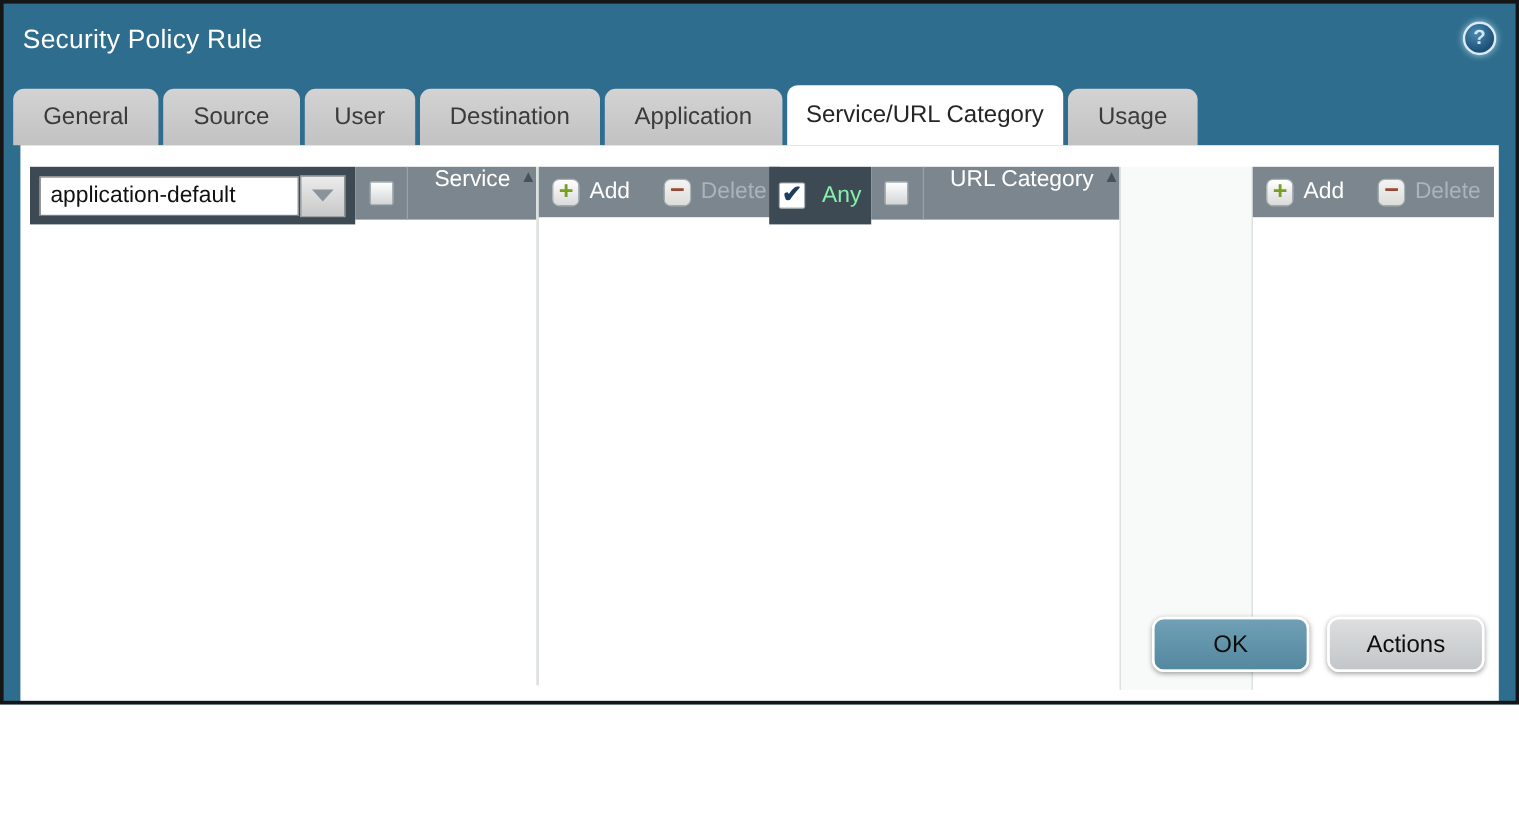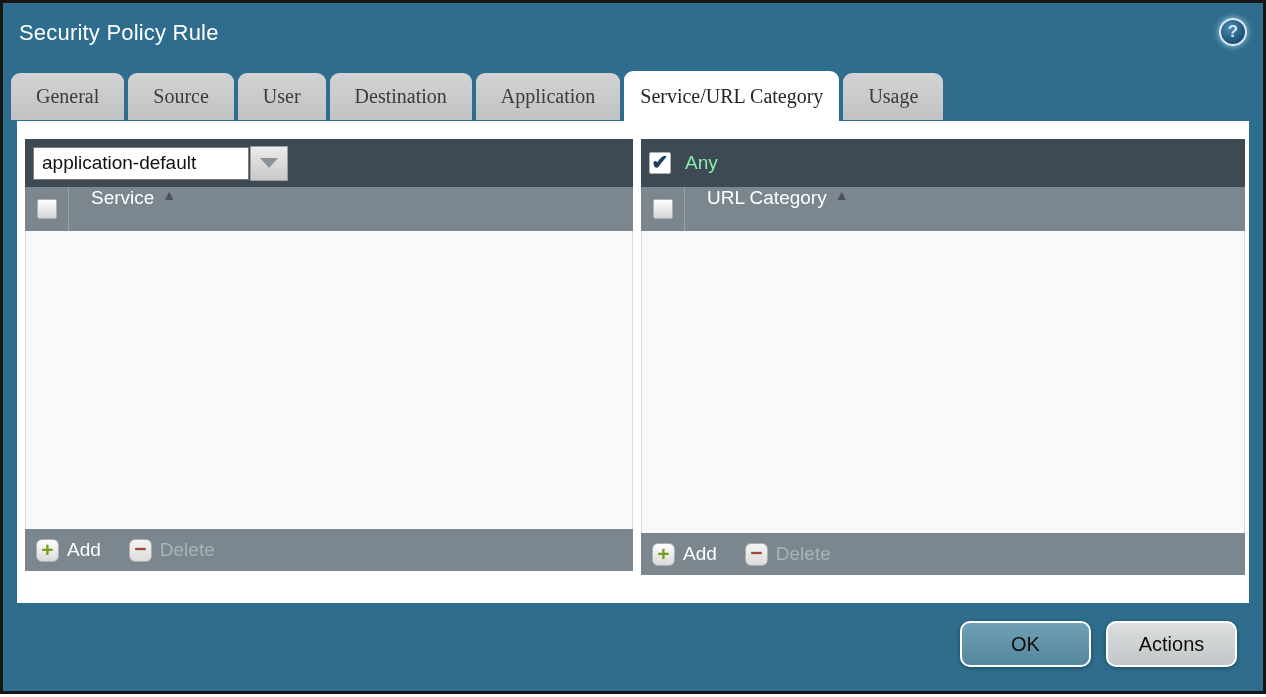--- a/index.html
+++ b/index.html
@@ -1,19 +1,19 @@
 <!DOCTYPE html>
 <html><head>
 <meta charset="utf-8">
 <style>
   * { margin:0; padding:0; box-sizing:border-box; }
   html,body { width:1266px; height:697px; font-family:"Liberation Sans", sans-serif; }
 
   .window {
-    position:relative; width:1266px; height:694px;
+    position:relative; width:1266px; height:587px;
     background:#2e6d8d; border:3px solid #151515; overflow:hidden;
   }
 
   
   .title {
     position:absolute; left:16px; top:17px;
     font-size:22px; color:#ffffff; letter-spacing:.2px;
   }
   .help-icon {
     position:absolute; top:15px; right:16px; width:28px; height:28px;
@@ -22,40 +22,40 @@
     border:2px solid #d9ebf6;
     box-shadow:0 0 6px rgba(215,240,255,.75);
     color:#cfe8f8; font-size:17px; font-weight:bold;
     display:flex; align-items:center; justify-content:center;
     cursor:pointer;
   }
 
   
   .tabs {
     position:absolute; left:8px; top:68px; right:8px; height:50px;
-    display:flex; gap:4px; align-items:center;font-family:Liberation Serif, serif;
+    display:flex; gap:4px; align-items:flex-end;
   }
   .tab {
     height:47px; border-radius:9px 9px 0 0;
     background:linear-gradient(#d3d3d3,#c2c2c2);
     color:#3b3b3b; font-size:20px;
     padding:0 25px; display:flex; align-items:center;
     cursor:pointer; white-space:nowrap;
   }
   .tab.active {
     height:50px; background:#ffffff; color:#252525; padding:0 16px;
   }
 
   
   .content {
     position:absolute; left:14px; right:14px; top:118px; height:482px;
     background:#ffffff;
   }
 
-  .panel { position:absolute; display:flex; flex-direction:column; }
+  .panel { position:absolute; display:flex; flex-direction:row; }
   .panel-left  { left:8px;  top:18px; width:608px; height:432px; }
   .panel-right { left:624px; top:18px; width:604px; height:436px; }
 
   .panel-toolbar {
     flex:none; height:48px; background:#3d4a53;
     display:flex; align-items:center; padding:0 8px;
   }
   .combo-input {
     width:216px; height:33px; border:1px solid #7d7d7d; border-radius:0;
     font-family:"Liberation Sans", sans-serif; font-size:19px; color:#111;

